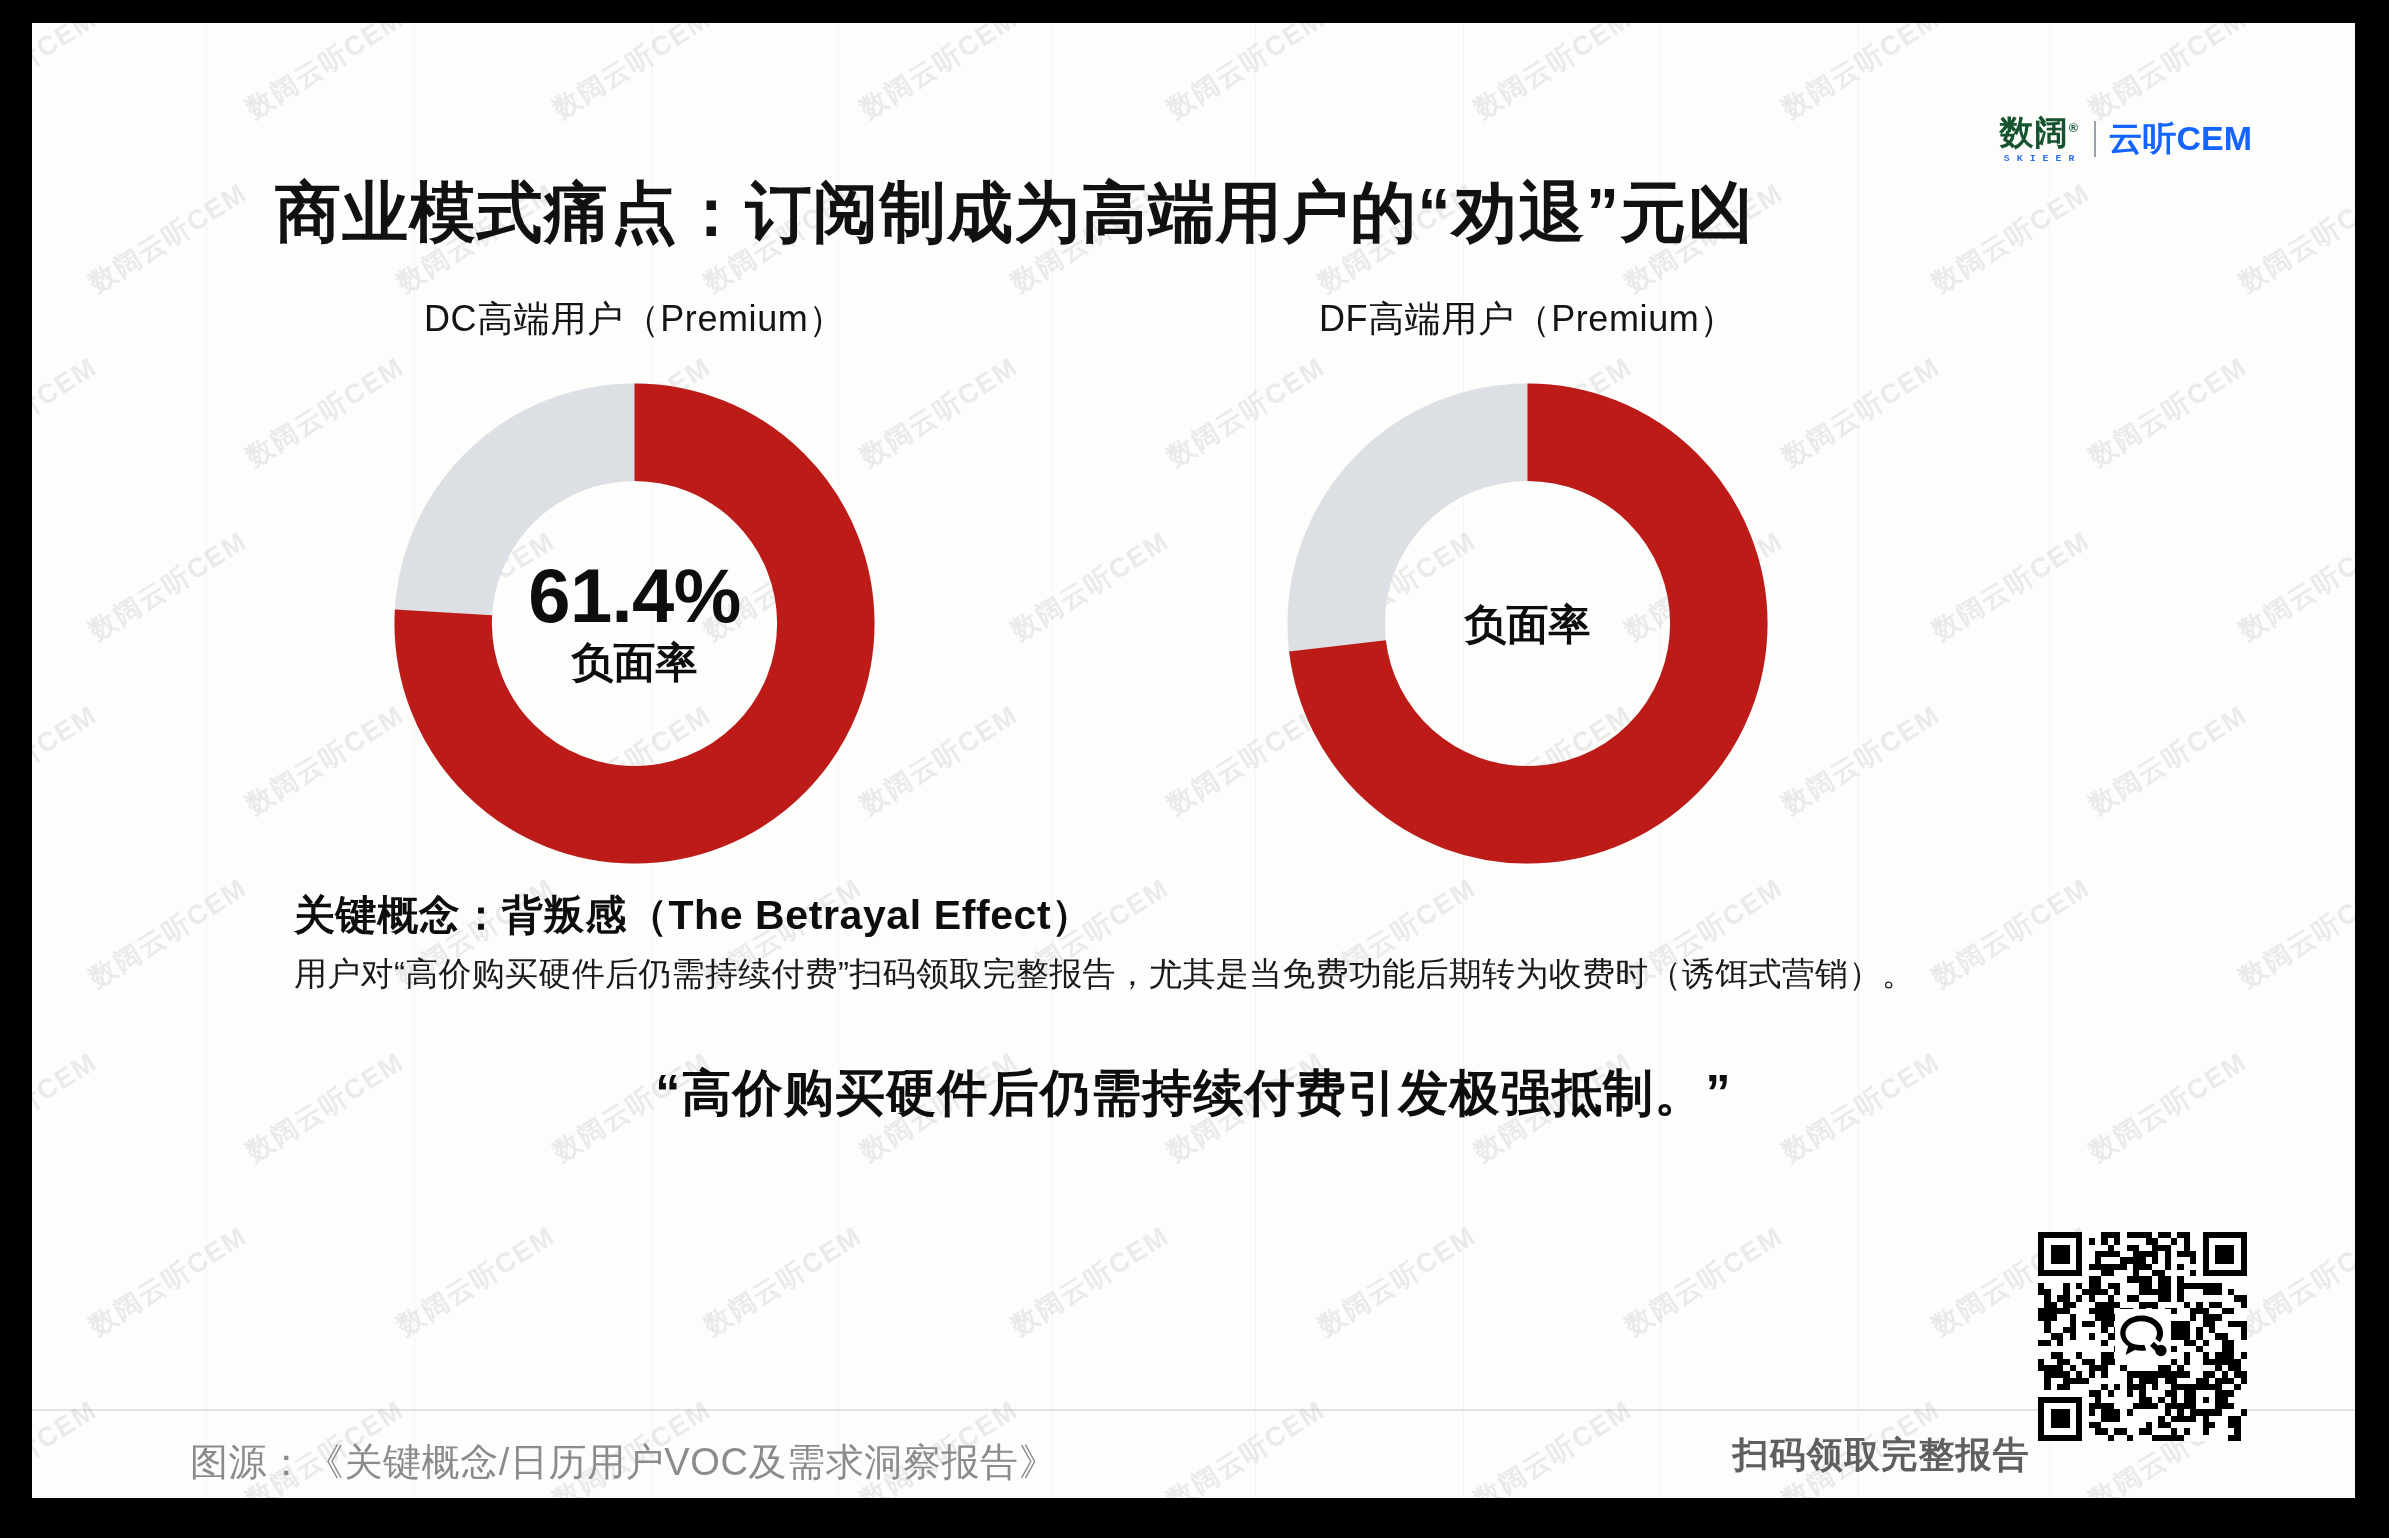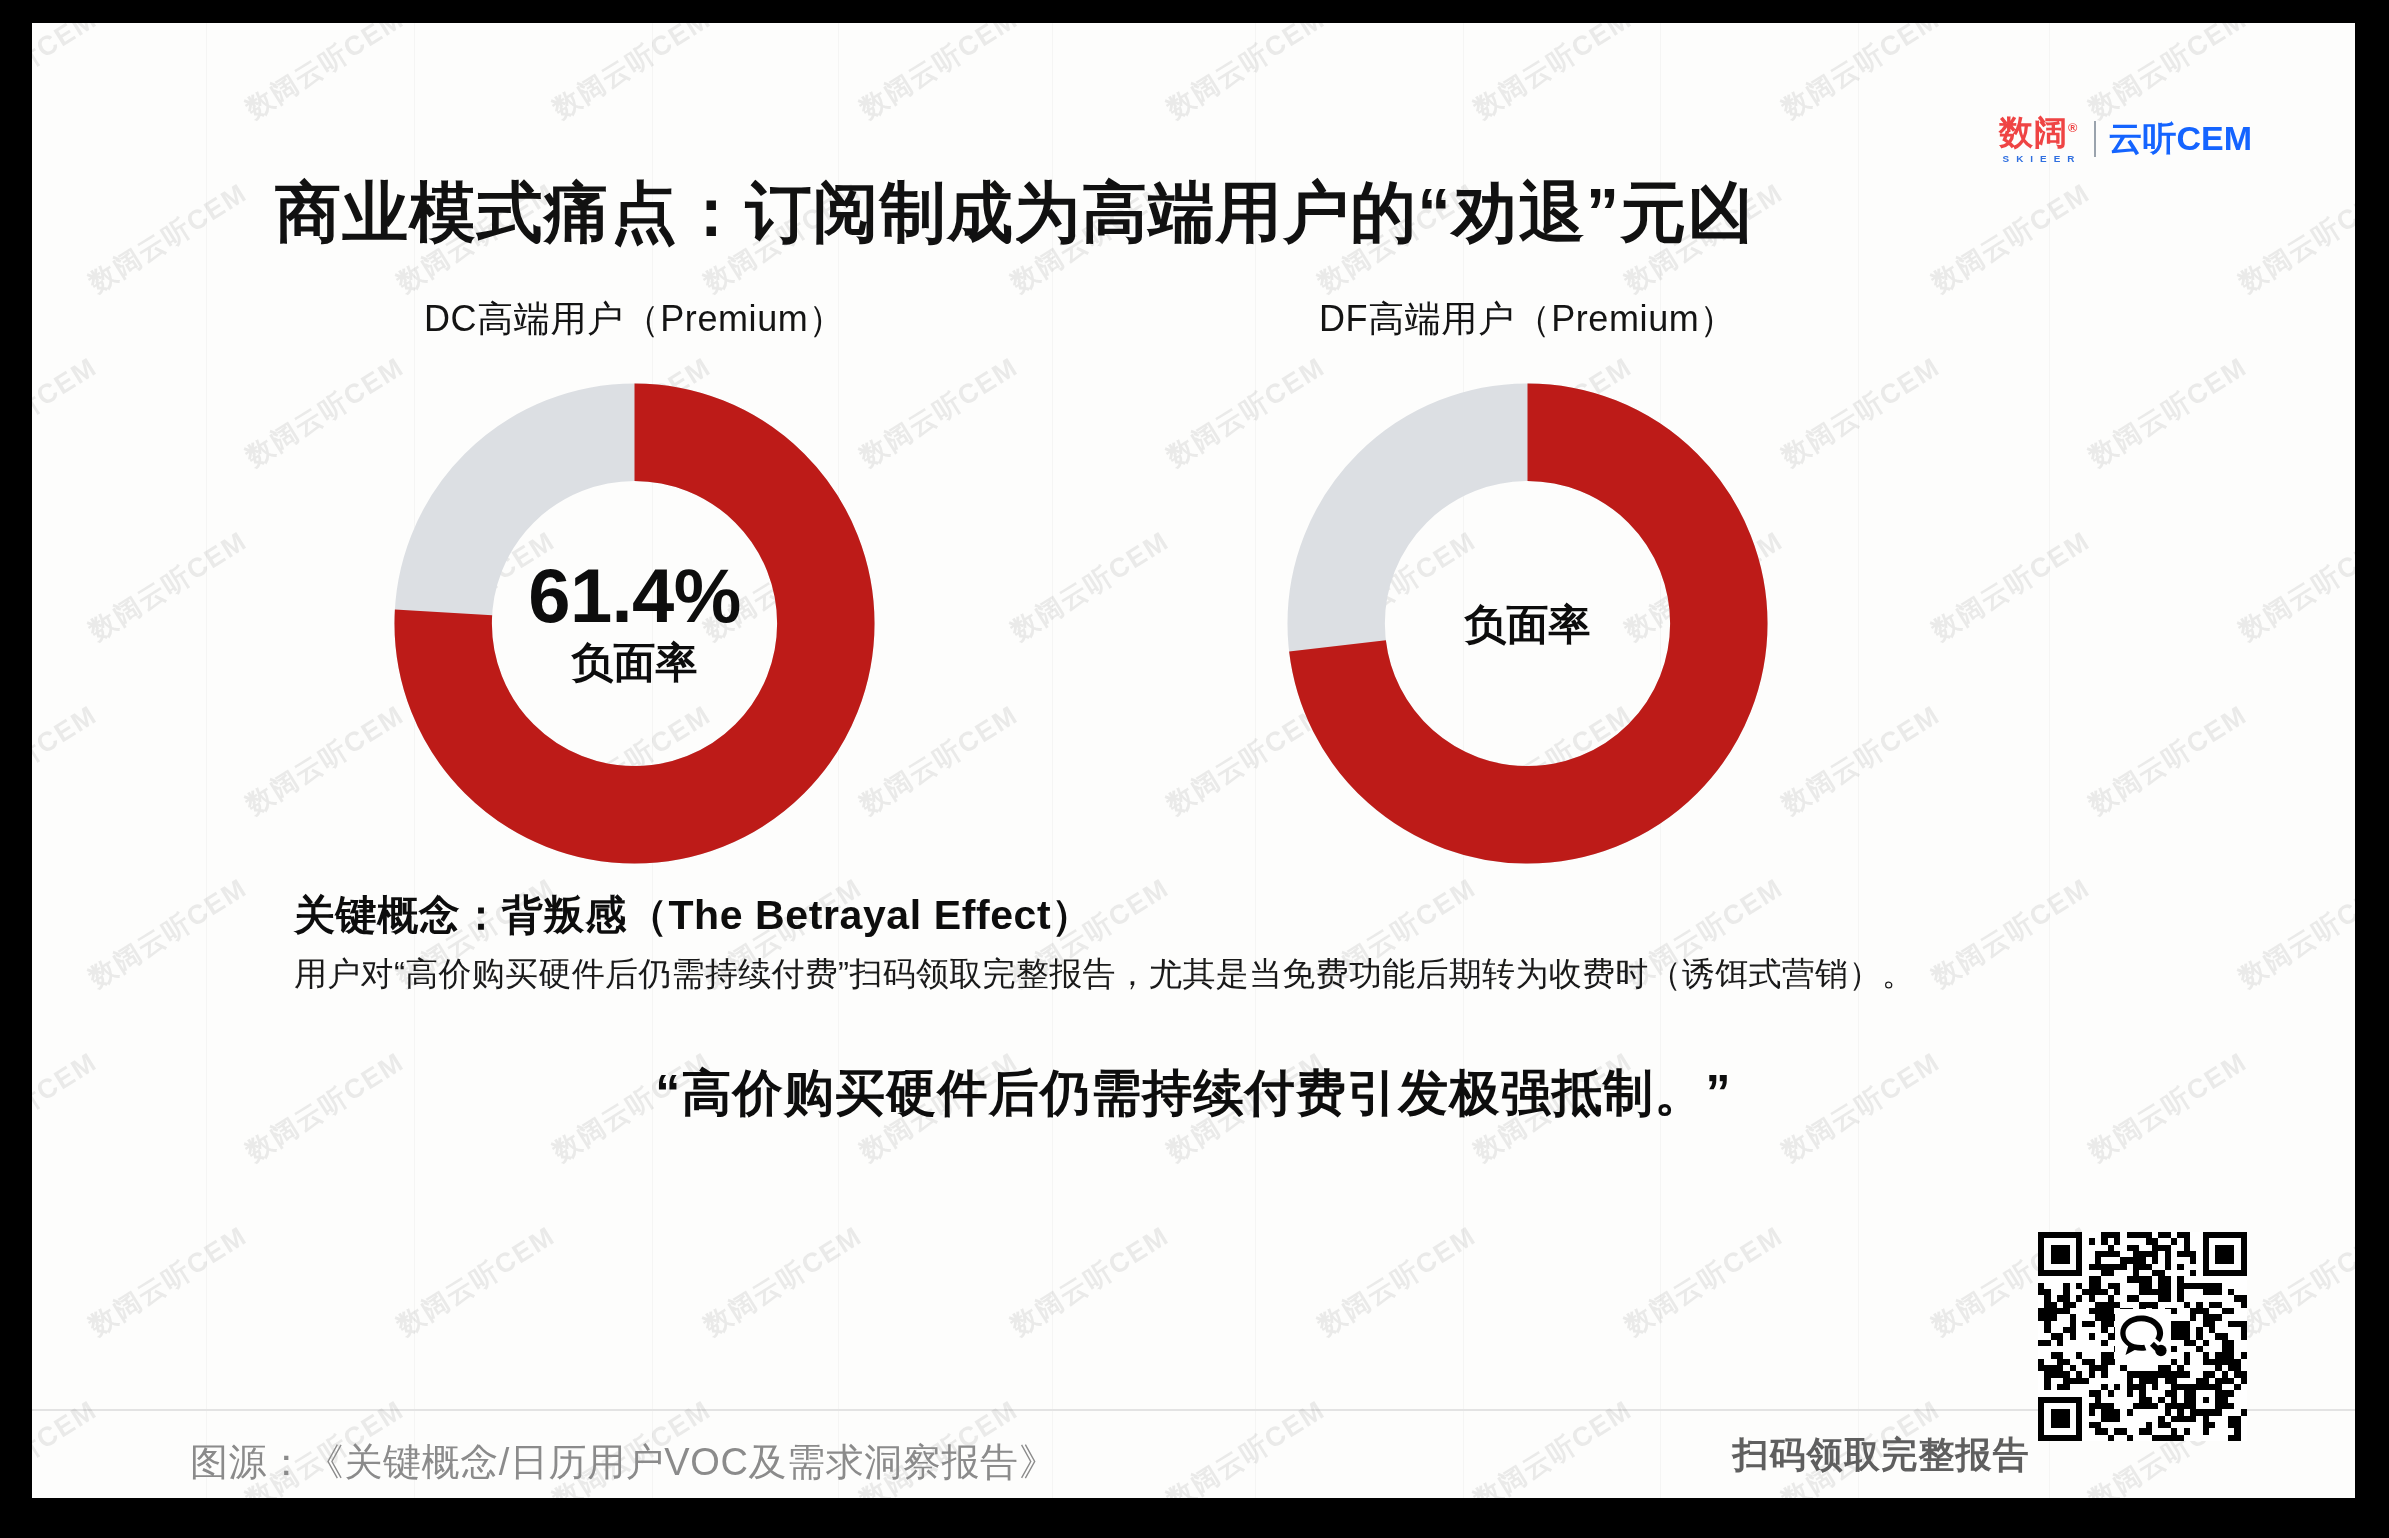--- a/index.html
+++ b/index.html
@@ -35,28 +35,28 @@
     white-space:nowrap;
     font-family:"Liberation Sans","DejaVu Sans",sans-serif;
   }
 
   
   #logo {
     position:absolute; right:103px; top:92px;
     display:flex; align-items:center; gap:12.7px; z-index:8;
   }
   #logo .brandcn {
-    font-size:34px; font-weight:700; color:#ef4444; line-height:1;
+    font-size:34px; font-weight:700; color:#14532d; line-height:1;
     letter-spacing:0.6px;
   }
   #logo .brandblock{ display:flex; flex-direction:column; align-items:center; }
   #logo .reg{ font-size:12.7px; vertical-align:super; }
   #logo .sub {
     font-size:9.9px; color:#2f6fe0; letter-spacing:7px; margin-top:3.5px;
-    font-weight:600; text-indent:7px;
+    font-weight:600; text-indent:7px;font-family:Liberation Mono, monospace;
   }
   #logo .divider{ width:1.7px; height:36px; background:#9aa3ad; }
   #logo .product{ font-size:34px; font-weight:700; color:#1464ff; letter-spacing:0px; }
 
   
   #title {
     position:absolute; left:243px; top:145px;
     font-size:66px; font-weight:700; color:#111; letter-spacing:1.2px;
     z-index:7; white-space:nowrap;
   }

